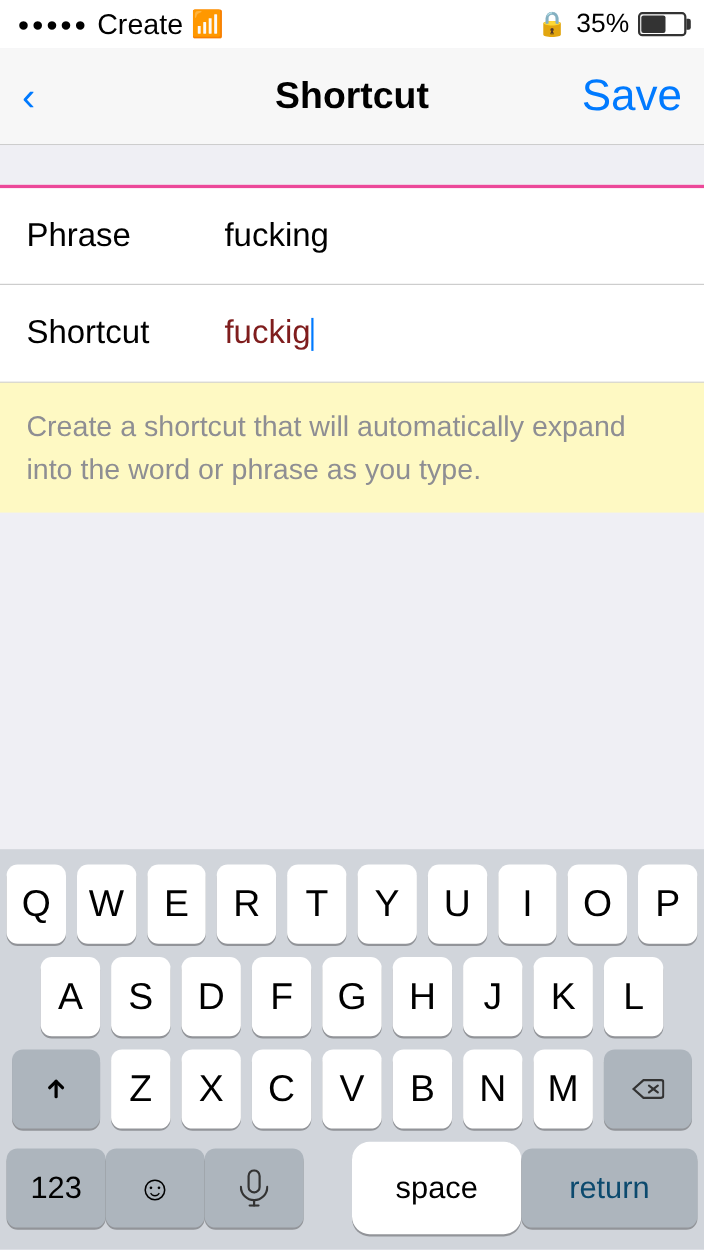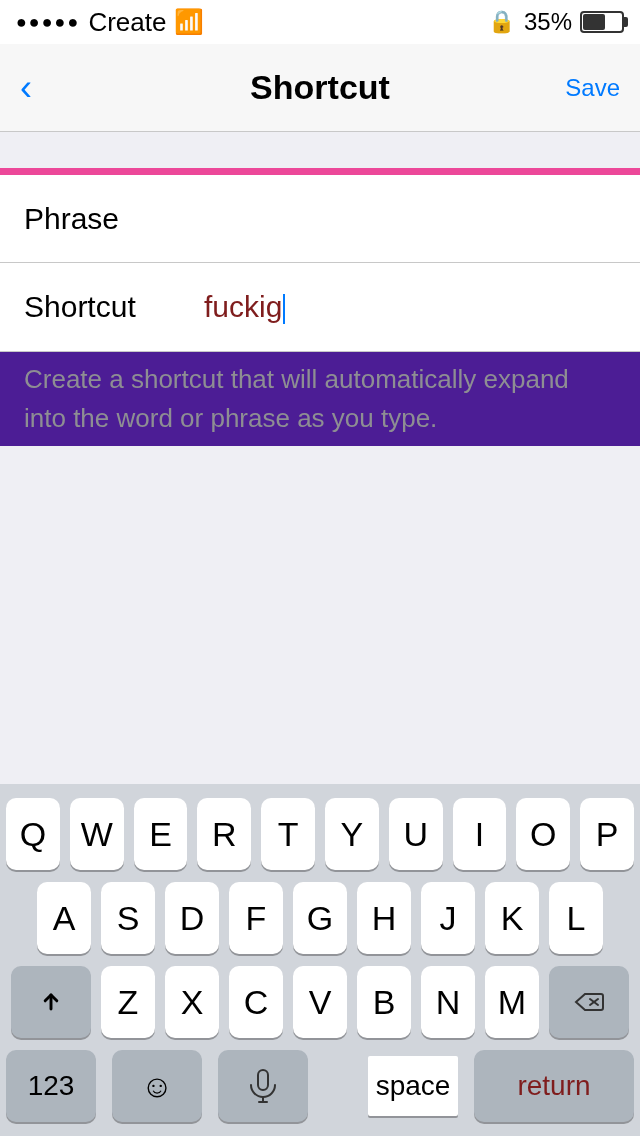--- a/index.html
+++ b/index.html
@@ -98,36 +98,36 @@
     .nav-title {
       font-size: 34px;
       font-weight: 700;
       color: #000;
       position: absolute;
       left: 50%;
       transform: translateX(-50%);
     }
     .nav-save {
       color: #007aff;
-      font-size: 24px;
+      font-size: 40px;
       background: none;
       border: none;
       cursor: pointer;
     }
 
     
     .gray-spacer {
       background: #efeff4;
       height: 36px;
     }
 
     
     .form-section {
       background: #fff;
-      border-top: 7px solid #ec4899;
+      border-top: 3px solid #ec4899;
       border-bottom: 1px solid #c8c8c8;
     }
     .form-row {
       display: flex;
       align-items: center;
       padding: 0 24px;
       height: 88px;
       border-bottom: 1px solid #c8c8c8;
     }
     .form-row:last-child {
@@ -144,22 +144,22 @@
       color: #000;
       border: none;
       outline: none;
       flex: 1;
       background: transparent;
       caret-color: #007aff;
     }
 
     
     .description {
-      background: #4c1d95;
-      padding: 8px 24px;
+      background: #fef9c3;
+      padding: 20px 24px;
       font-size: 26px;
       color: #8e8e93;
       line-height: 1.5;
     }
 
     
     .keyboard {
       position: absolute;
       bottom: 0;
       left: 0;
@@ -209,21 +209,21 @@
       height: 72px;
     }
 
     .key-delete {
       width: 80px;
       height: 72px;
     }
 
     .bottom-row {
       display: flex;
-      gap: 16px;
+      gap: 0;
       padding: 6px 6px 14px;
       justify-content: center;
       align-items: center;
     }
 
     .key-123 {
       width: 90px;
       height: 72px;
       background: #adb5bd;
       border-radius: 10px;
@@ -259,41 +259,41 @@
       font-size: 30px;
       color: #000;
       display: flex;
       align-items: center;
       justify-content: center;
       cursor: pointer;
     }
 
     .key-space {
       flex: 1;
-      height: 60px;
+      height: 84px;
       background: #fff;
-      border-radius: 2px;
+      border-radius: 16px;
       box-shadow: 0 2px 0 rgba(0,0,0,0.3);
       font-size: 28px;
       color: #000;
       display: flex;
       align-items: center;
       justify-content: center;
       cursor: pointer;
       margin-left: 44px;
     }
 
     .key-return {
       width: 160px;
       height: 72px;
       background: #adb5bd;
       border-radius: 10px;
       box-shadow: 0 2px 0 rgba(0,0,0,0.3);
       font-size: 28px;
-      color: #7f1d1d;
+      color: #0c4a6e;
       display: flex;
       align-items: center;
       justify-content: center;
       cursor: pointer;
     }
 
     .cursor-blink {
       display: inline-block;
       width: 2px;
       height: 30px;
@@ -331,20 +331,21 @@
   </a>
   <span class="nav-title">Shortcut</span>
   <button class="nav-save">Save</button>
 </div>
 
 <div class="gray-spacer"></div>
 
 <div class="form-section">
   <div class="form-row">
     <span class="form-label">Phrase</span>
+    <input class="form-input" type="text" value="fucking" style="">
   </div>
   <div class="form-row">
     <span class="form-label">Shortcut</span>
     <span style="font-size:30px;color:#7f1d1d;">
       <span>fuckig</span><span class="cursor-blink"></span>
     </span>
   </div>
 </div>
 
 <div class="description">

